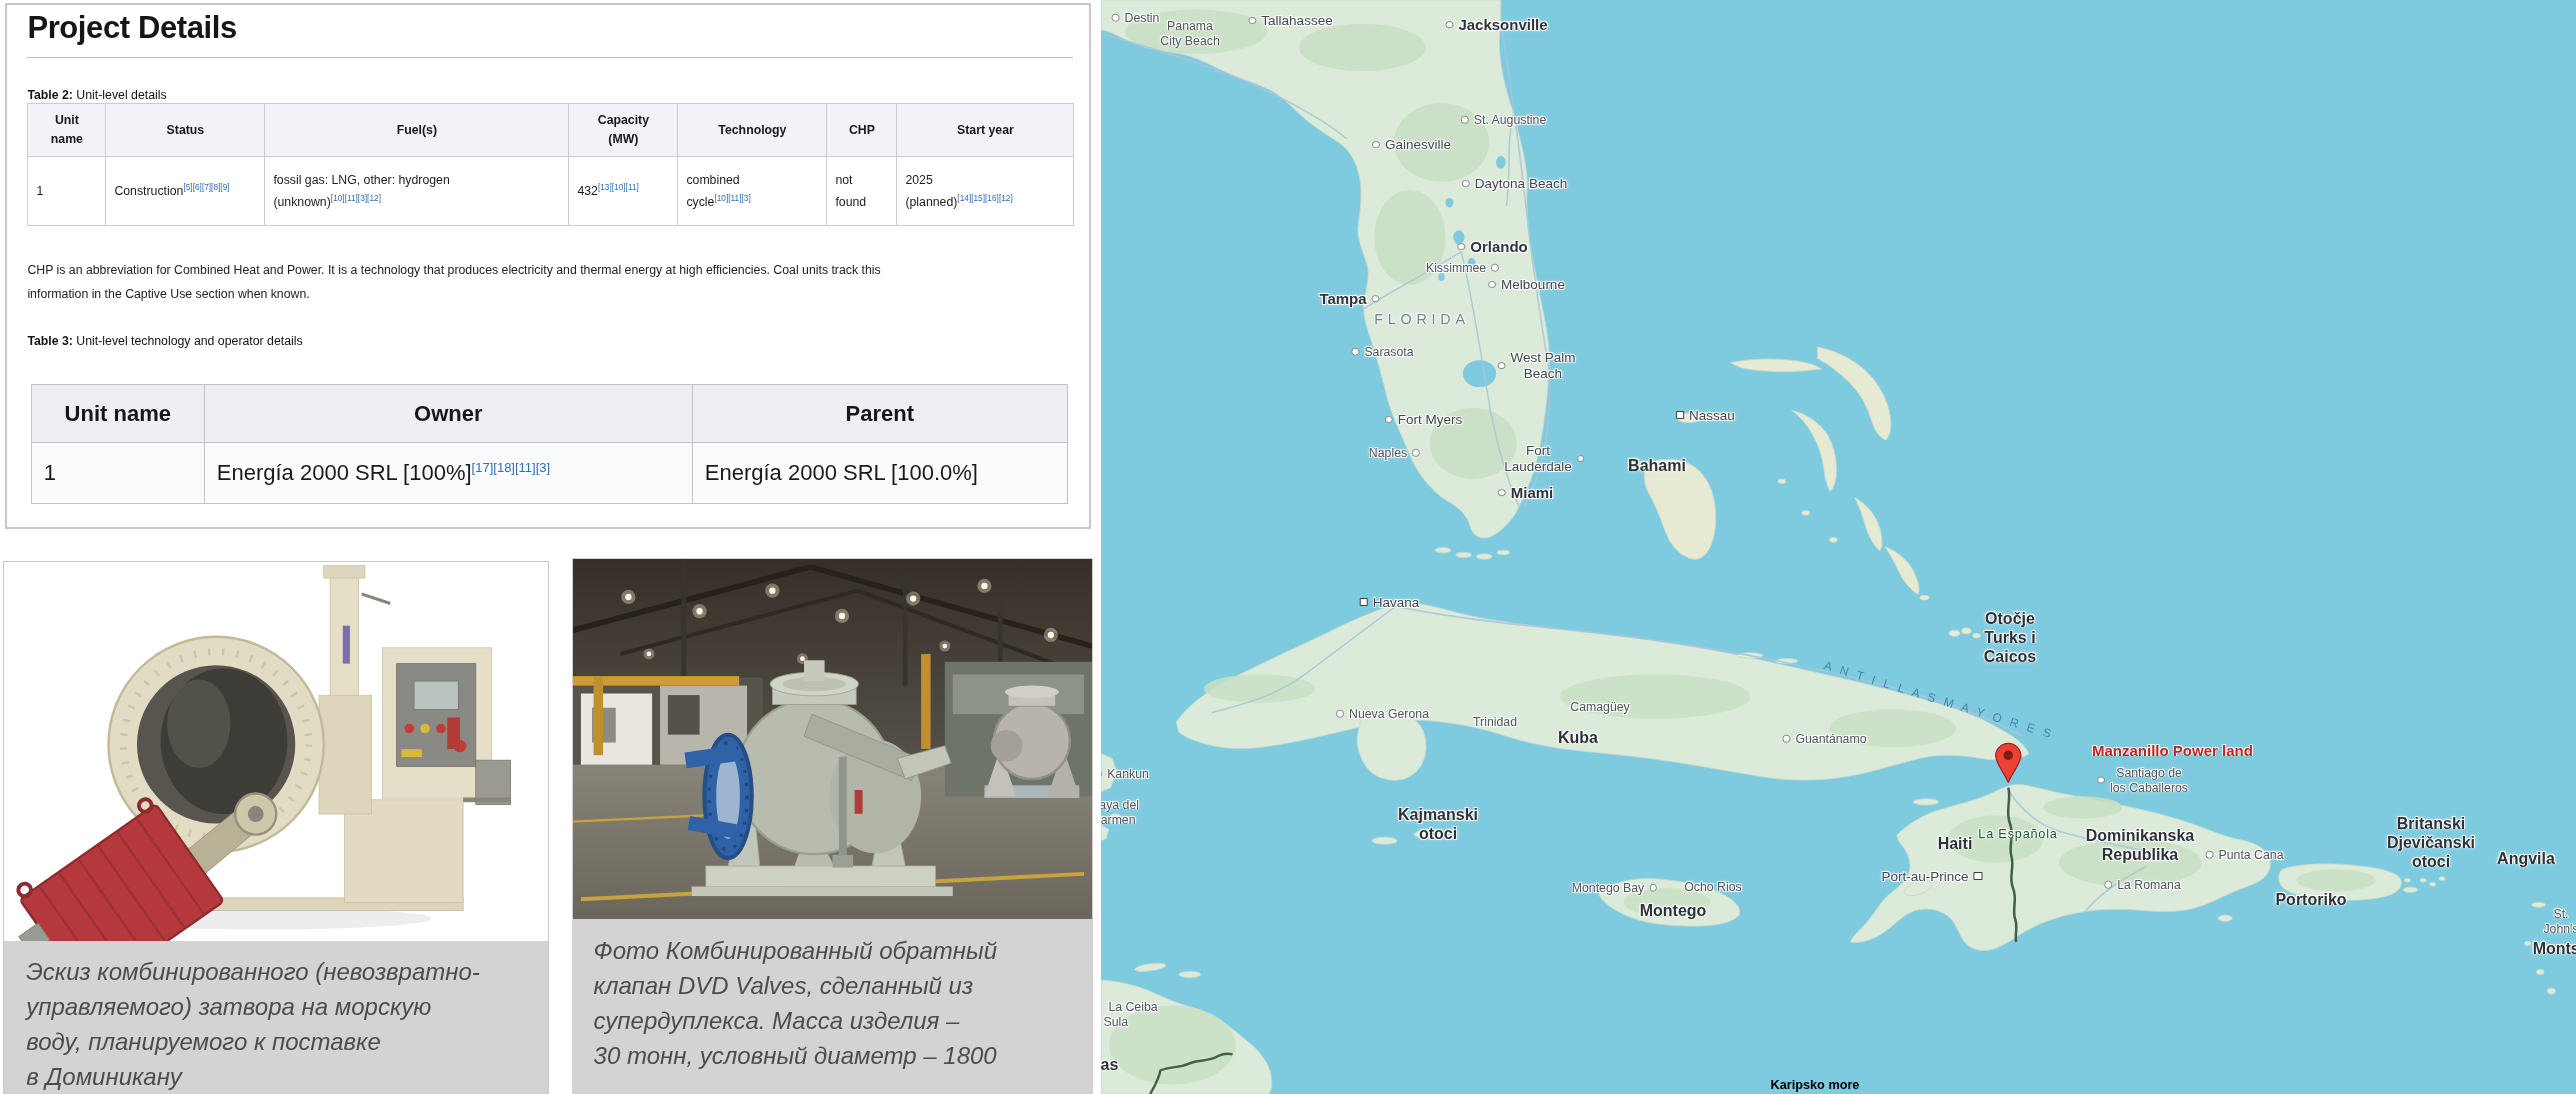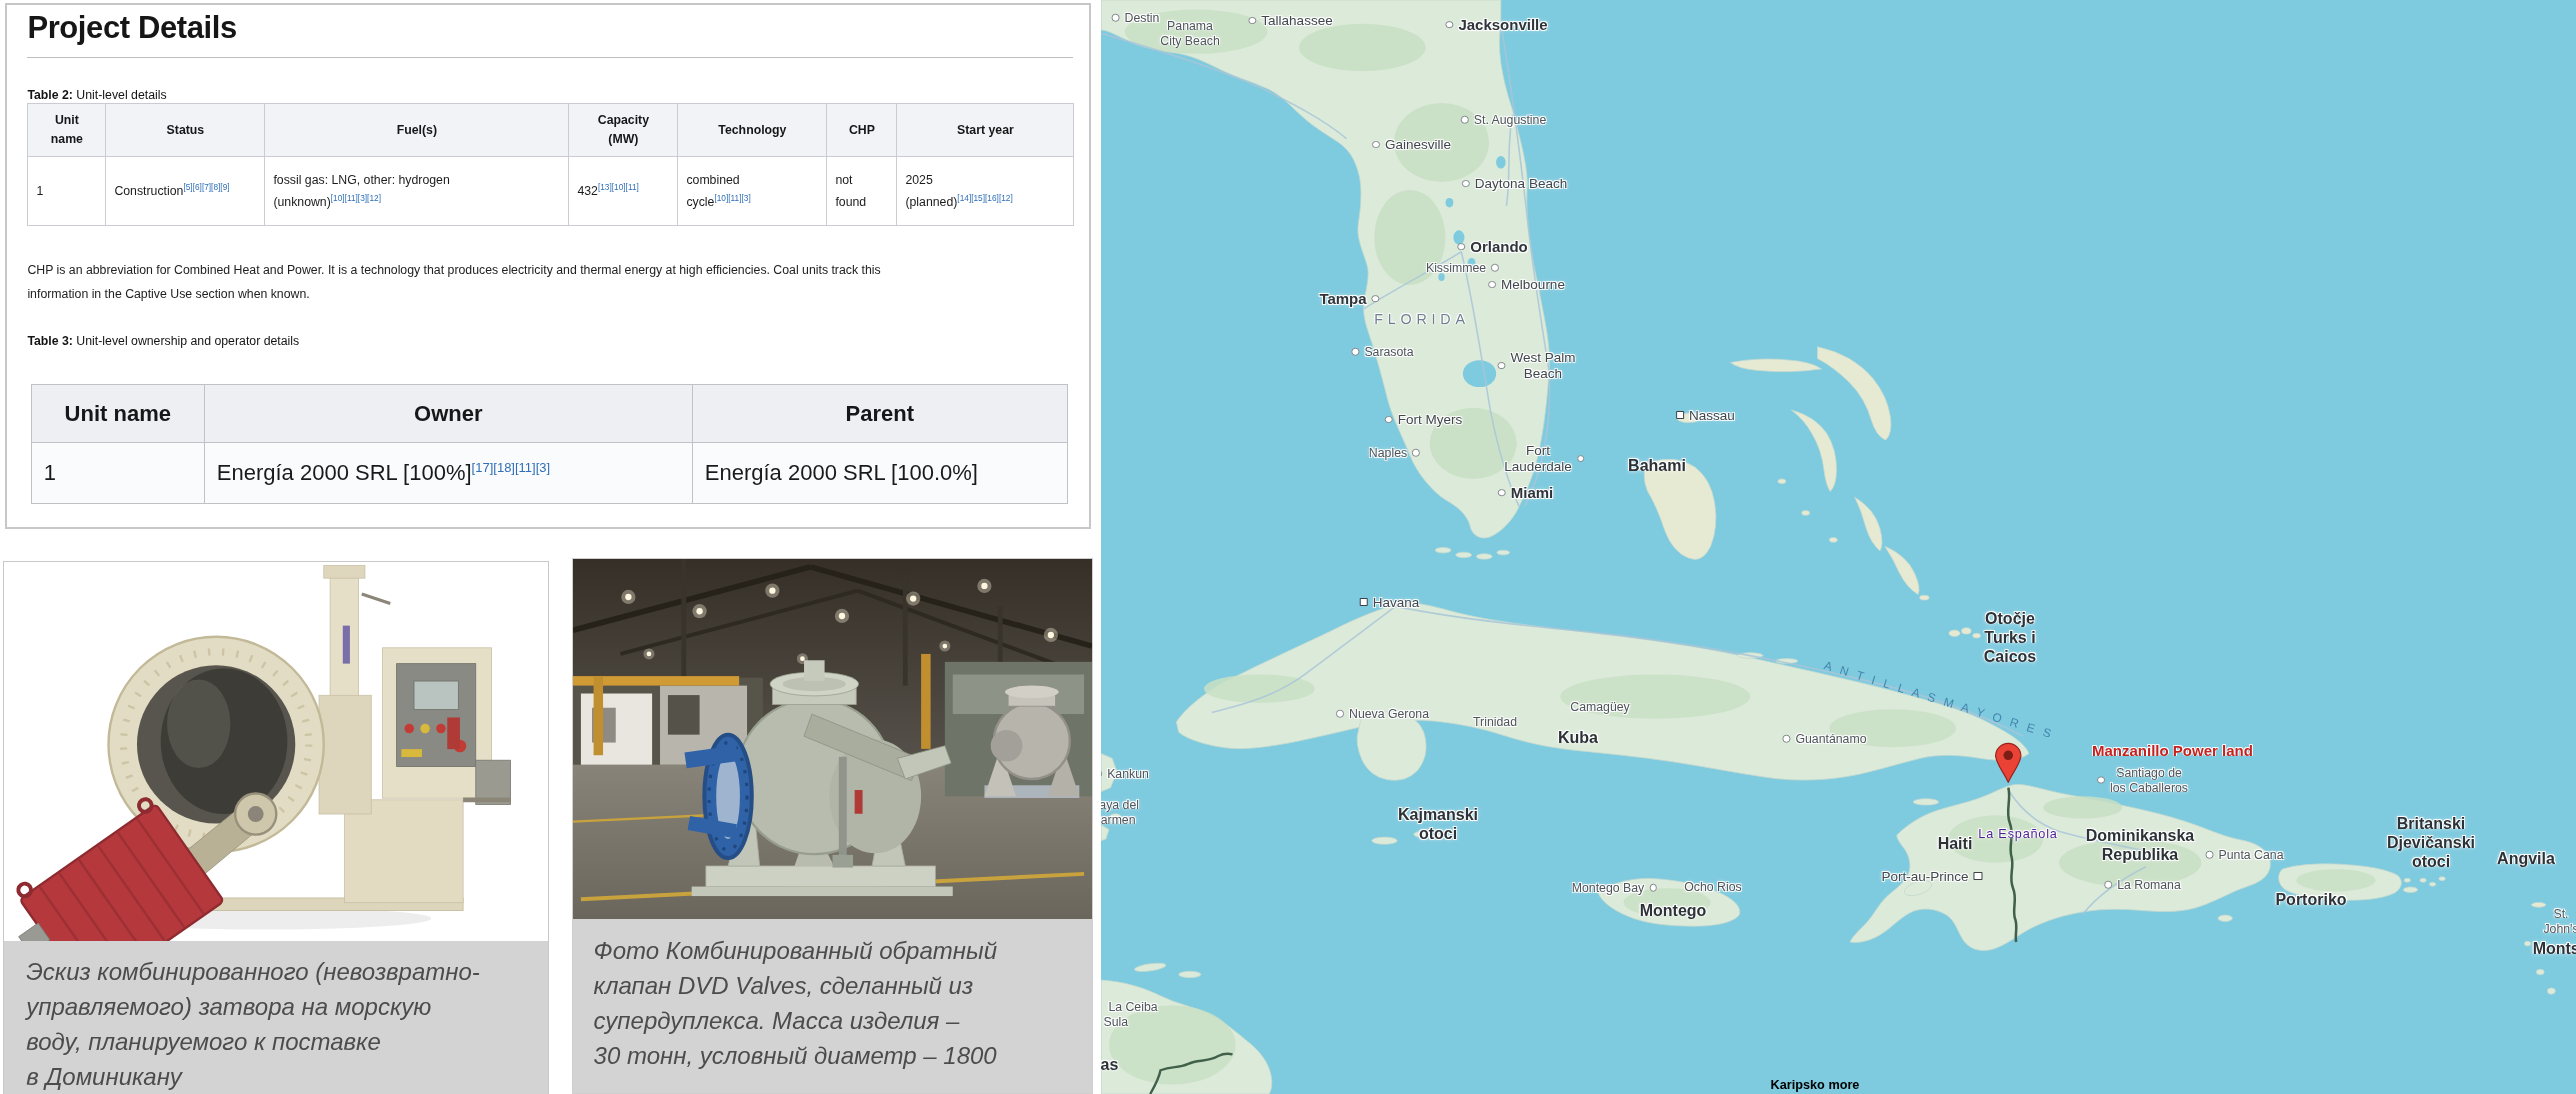--- a/index.html
+++ b/index.html
@@ -69,21 +69,21 @@
     position:absolute;transform:translate(-50%,-50%);white-space:pre-line;text-align:center;
     color:#41474d;line-height:1.18;font-size:13.5px;
     text-shadow:-0.8px -0.8px 0 rgba(255,255,255,.95),0.8px -0.8px 0 rgba(255,255,255,.95),
                 -0.8px 0.8px 0 rgba(255,255,255,.95),0.8px 0.8px 0 rgba(255,255,255,.95),
                 0 0 4px rgba(255,255,255,.9);
   }
   .ml.sm{font-size:12.3px;color:#4e545a;}
   .ml.lg{font-size:15px;font-weight:bold;color:#2f353b;}
   .ml.co{font-size:16px;font-weight:bold;color:#2c3237;}
   .ml.rg{font-size:14.3px;color:#6e8090;letter-spacing:4.8px;}
-  .ml.rgi{font-size:12.7px;color:#4c1d95;letter-spacing:0.8px;}
+  .ml.rgi{font-size:12.7px;color:#14532d;letter-spacing:0.8px;}
   .ml.wt{font-size:12.7px;color:#000000;text-shadow:none;font-weight:bold;}
   .ml.wsp{font-size:12px;color:#4586ad;letter-spacing:2.8px;text-shadow:none;}
   .mdot{position:absolute;width:5.5px;height:5.5px;border:1.6px solid #82878c;background:#fff;border-radius:50%;}
   .mdot.l{left:-12.7px;top:calc(50% - 4px);}
   .mdot.r{right:-12.7px;top:calc(50% - 4px);}
   .mcap{position:absolute;width:6.3px;height:6.3px;border:1.6px solid #3c4247;background:#fff;border-radius:0.8px;}
   .mcap.l{left:-13.5px;top:calc(50% - 4.8px);}
   .mcap.r{right:-13.5px;top:calc(50% - 4.8px);}
   #map-pin{position:absolute;left:893px;top:741px;width:28.5px;height:42px;}
   #map-pin-label{
@@ -154,21 +154,21 @@
               <div class="cell-line"><span>2025</span></div>
               <div class="cell-line"><span>(planned)</span><span class="ref">[14][15][16][12]</span></div>
             </td>
           </tr>
         </tbody>
       </table>
 
     <p id="chp-note">CHP is an abbreviation for Combined Heat and Power. It is a technology that produces electricity and thermal energy at high efficiencies. Coal units track this
 information in the Captive Use section when known.</p>
 
-    <p class="table-caption" id="t3-caption"><b>Table 3:</b><span> Unit-level ownership and operator details</span></p>
+    <p class="table-caption" id="t3-caption"><b>Table 3:</b><span> Unit-level technology and operator details</span></p>
 
     <table id="ownership-table">
         <colgroup>
           <col style="width: 173px;">
           <col style="width: 488px;">
           <col style="width: 375px;">
         </colgroup>
         <thead>
           <tr>
             <th>Unit name</th>

